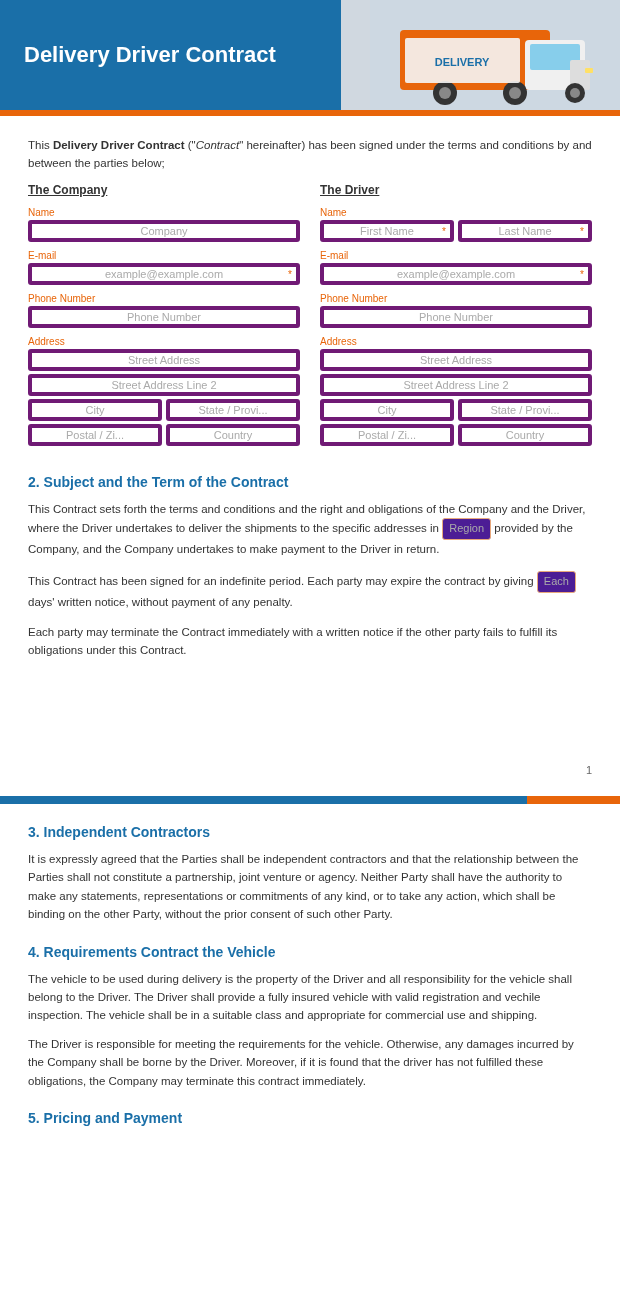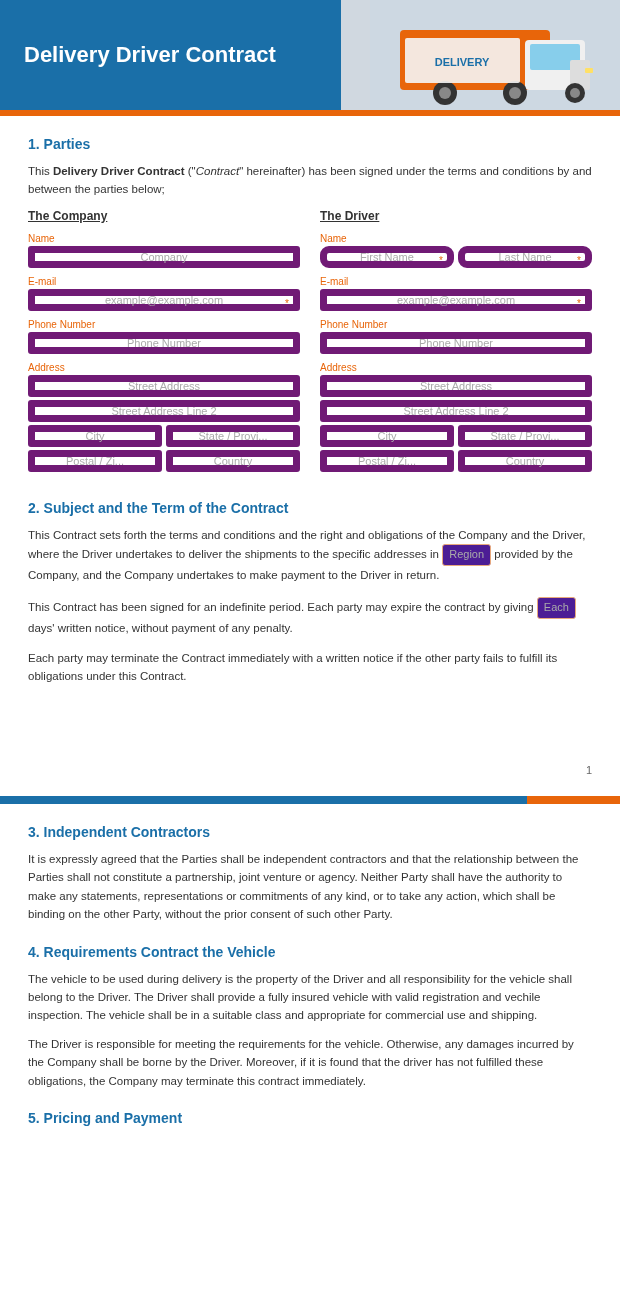--- a/index.html
+++ b/index.html
@@ -90,21 +90,21 @@
     }
 
     .field-label {
       font-size: 10px;
       color: #e8650a;
       margin-bottom: 2px;
       margin-top: 8px;
     }
 
     .field-input {
-      border: 7px solid #701a75;
+      border: 4px solid #701a75;
       border-radius: 3px;
       height: 22px;
       width: 100%;
       display: flex;
       align-items: center;
       justify-content: center;
       font-size: 11px;
       color: #aaa;
       background: #fff;
       position: relative;
@@ -118,21 +118,20 @@
       top: 2px;
       font-size: 10px;
     }
 
     .name-row {
       display: flex;
       gap: 4px;
     }
     .name-row .field-input {
       flex: 1;
-      border-radius: 9px;
     }
 
     .address-row {
       display: flex;
       gap: 4px;
     }
     .address-row .field-input {
       flex: 1;
     }
 
@@ -211,23 +210,20 @@
 
         <rect x="215" y="68" width="8" height="5" rx="1" fill="#ffe066"></rect>
       </svg>
     </div>
   </div>
   <div class="orange-bar"></div>
 
   <div class="page">
 
     <div>
-      <div class="section-title">
-        <span>1.</span> <span>Parties</span>
-      </div>
       <p class="body-text">
         This <strong>Delivery Driver Contract</strong> ("<em>Contract</em>" hereinafter) has been signed under the terms and conditions by and between the parties below;
       </p>
 
       <div class="parties-row">
 
         <div class="party-col">
           <div class="party-label">The Company</div>
 
           <div class="field-label">Name</div>

